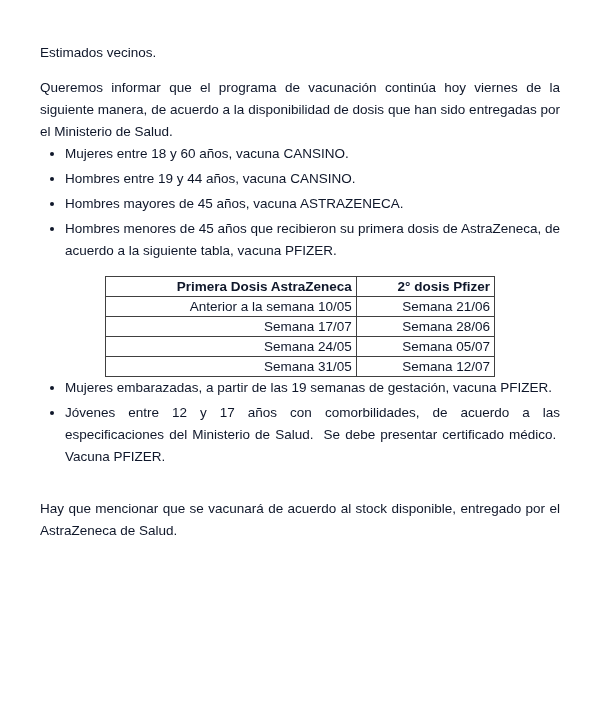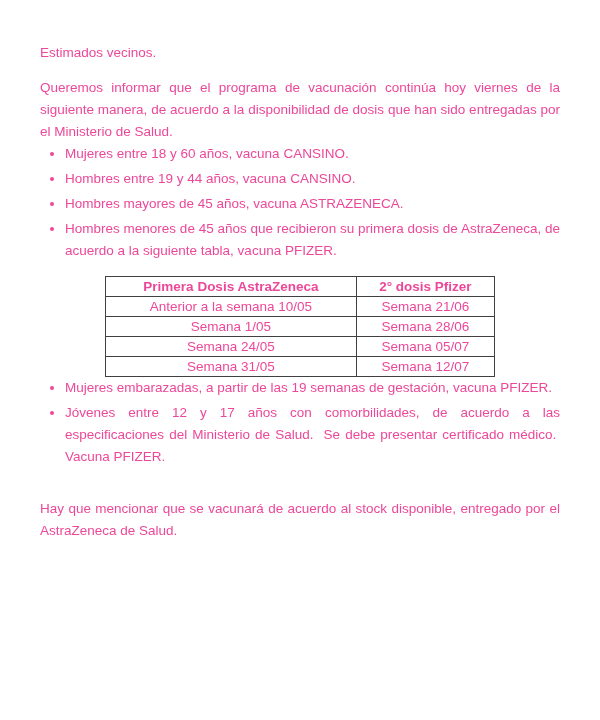--- a/index.html
+++ b/index.html
@@ -2,21 +2,21 @@
 <html><head>
 <meta charset="utf-8">
 <style>
   * { margin: 0; padding: 0; box-sizing: border-box; }
   html, body { background: #ffffff; }
   .page {
     width: 600px;
     height: 720px;
     background: #ffffff;
     font-family: "Liberation Sans", sans-serif;
-    color: #ec4899;
+    color: #0f172a;
     position: relative;
     overflow: hidden;
   }
   .content {
     padding: 42px 40px 0 40px;
     font-size: 13.5px;
     line-height: 22px;
   }
   .greeting {
     margin-bottom: 13px;
@@ -38,21 +38,21 @@
   }
   table.schedule {
     width: 390px;
     margin: 1px auto 0 auto;
     border-collapse: collapse;
     font-size: 13.5px;
   }
   table.schedule th,
   table.schedule td {
     border: 1px solid #404040;
-    text-align: center;
+    text-align: right;
     height: 20px;
     padding: 0 4px;
     font-weight: normal;
     line-height: 16px;
   }
   table.schedule th {
     font-weight: bold;
   }
   .after-table {
     margin-top: 31px;
@@ -85,21 +85,21 @@
           <th>Primera Dosis AstraZeneca</th>
           <th>2° dosis Pfizer</th>
         </tr>
       </thead>
       <tbody>
         <tr>
           <td>Anterior a la semana 10/05</td>
           <td>Semana 21/06</td>
         </tr>
         <tr>
-          <td>Semana 1/05</td>
+          <td>Semana 17/07</td>
           <td>Semana 28/06</td>
         </tr>
         <tr>
           <td>Semana 24/05</td>
           <td>Semana 05/07</td>
         </tr>
         <tr>
           <td>Semana 31/05</td>
           <td>Semana 12/07</td>
         </tr>

